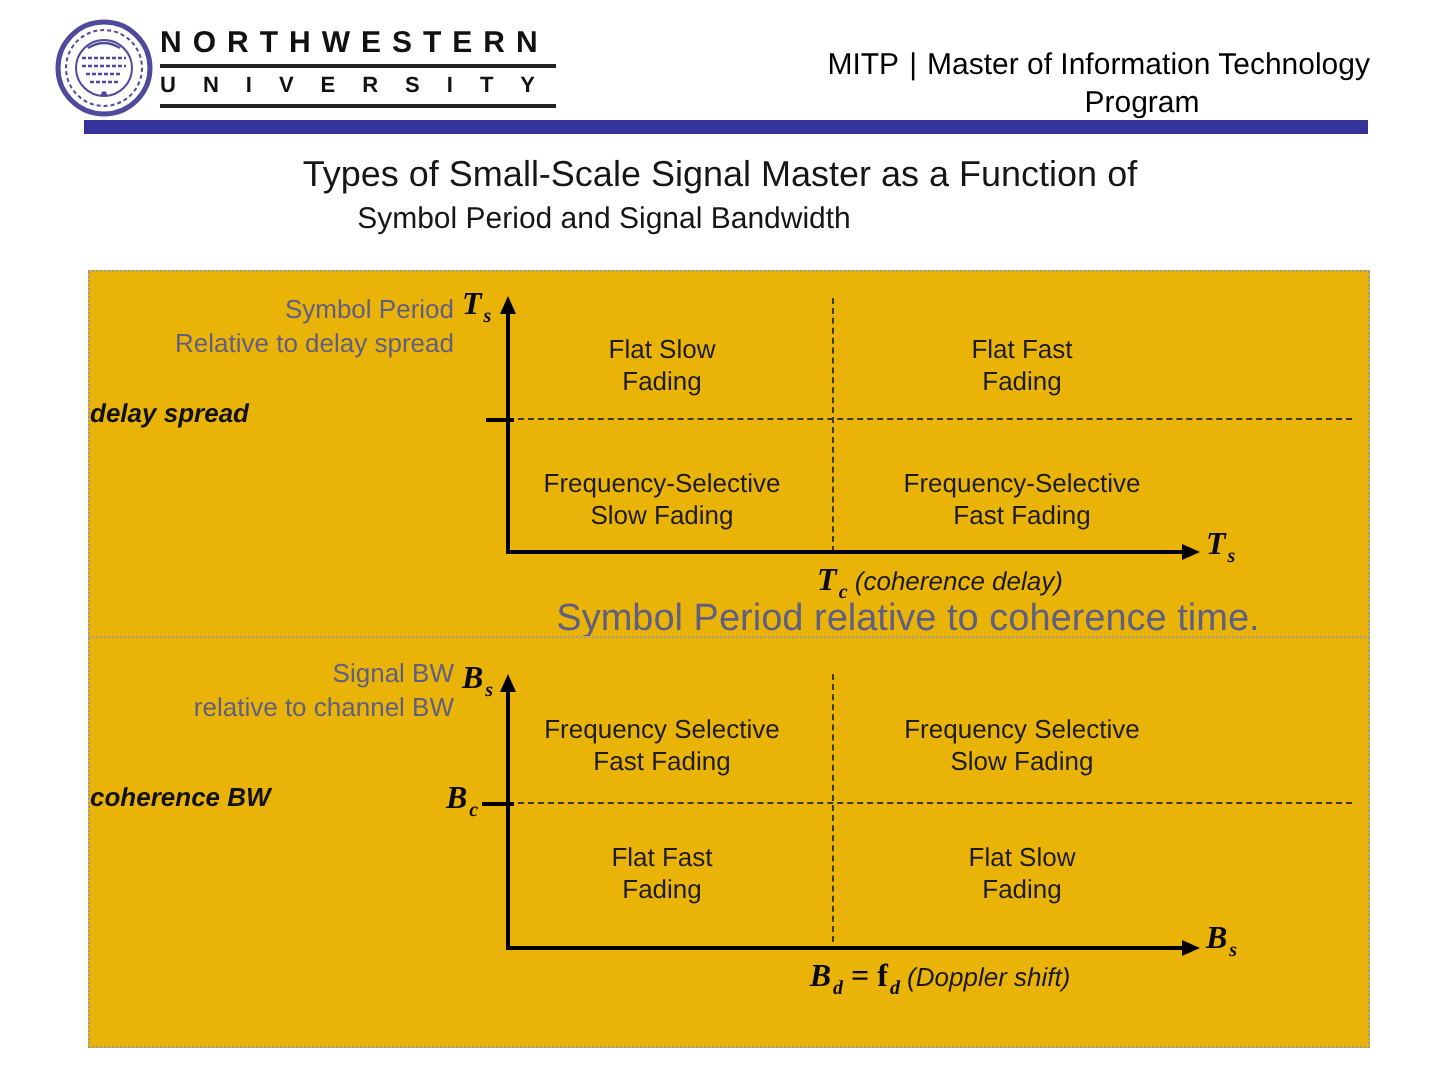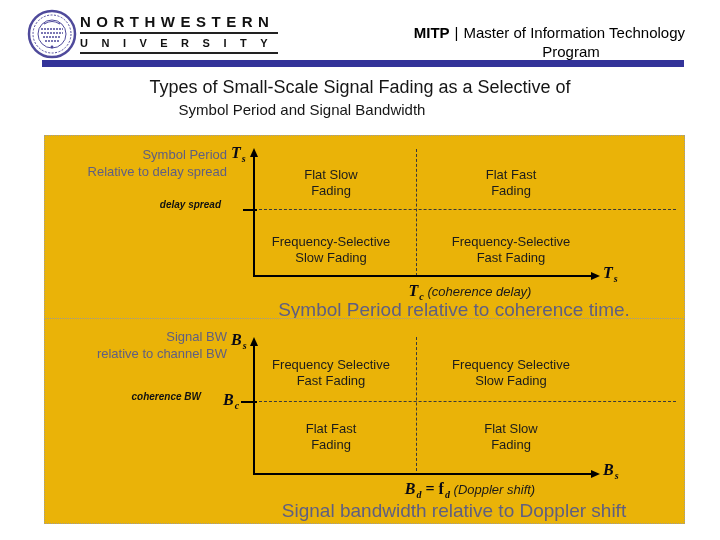--- a/index.html
+++ b/index.html
@@ -8,40 +8,40 @@
 
   
   .seal{position:absolute;left:27px;top:9px;width:50px;height:50px;}
   .wordmark{position:absolute;left:80px;top:13px;width:202px;}
   .wm1{font-size:15px;font-weight:bold;letter-spacing:5.5px;color:#111;white-space:nowrap;}
   .wm-rule{height:2px;background:#222;margin:2px 0 3px 0;width:198px;}
   .wm-rule2{height:2px;background:#222;margin-top:3px;width:198px;}
   .wm2{font-size:11px;font-weight:bold;letter-spacing:13.5px;color:#111;white-space:nowrap;}
   .prog1{position:absolute;left:340px;top:24px;width:345px;text-align:right;
          font-size:15px;color:#000;white-space:nowrap;}
-  .prog1 .mitp{font-weight:bold;}
+  .prog1 .mitp{font-weight:normal;}
   .prog1 .pipe{margin:0 5px;}
   .prog2{position:absolute;left:455px;top:43px;width:232px;text-align:center;
          font-size:15px;color:#000;}
   .navy-bar{position:absolute;left:42px;top:60px;width:642px;height:7px;background:#333399;}
 
   
   .title1{position:absolute;left:0;top:77px;width:720px;text-align:center;
           font-size:18px;color:#161616;}
   .title2{position:absolute;left:0;top:101px;width:604px;text-align:center;
           font-size:15px;color:#161616;}
 
   
   .panel{position:absolute;left:44px;width:639px;border:1px dotted #9a9a9a;background:#eab308;}
   .p1{top:135px;height:184px;}
   .p2{top:318px;height:204px;}
 
   .side-label{position:absolute;left:2px;width:180px;text-align:right;
               font-size:13px;line-height:17px;color:#5f5f82;}
-  .threshold{position:absolute;left:0;text-align:right;font-size:10px;
+  .threshold{position:absolute;left:0;font-size:13px;
              font-weight:bold;font-style:italic;color:#111;white-space:nowrap;}
   .sym{position:absolute;font-family:"Liberation Serif",serif;font-weight:bold;
        font-style:italic;font-size:16px;color:#0a0a14;white-space:nowrap;}
   .sym .sub{font-size:10px;vertical-align:-4px;margin-left:1px;}
   .sym .upright{font-style:normal;}
   .sym .plain{font-family:"Liberation Sans",sans-serif;font-weight:normal;
               font-style:italic;font-size:13px;color:#1a1a1a;}
   .vline{position:absolute;width:2px;background:#000;}
   .hline{position:absolute;height:2px;background:#000;}
   .tick{position:absolute;height:2px;background:#000;}
@@ -78,21 +78,21 @@
     <div class="wm-rule2"></div>
   </div>
 
   <div class="prog1">
     <span class="mitp">MITP</span><span class="pipe">|</span><span>Master of Information Technology</span>
   </div>
   <div class="prog2">Program</div>
 
   <div class="navy-bar"></div>
 
-  <div class="title1">Types of Small-Scale Signal Fading as a Selective of</div>
+  <div class="title1">Types of Small-Scale Signal Master as a Function of</div>
   <div class="title2">Symbol Period and Signal Bandwidth</div>
 
   <div class="panel p1">
 
     <div class="side-label" style="top:10px;">
       <div>Symbol Period</div>
       <div>Relative to delay spread</div>
     </div>
 
     <div class="sym" style="left:186px;top:8px;"><span>T</span><span class="sub">s</span></div>
@@ -169,16 +169,15 @@
     </div>
 
     <div class="hline" style="left:209px;top:154px;width:337px;"></div>
     <div class="arrow-right" style="left:546px;top:151px;"></div>
     <div class="sym" style="left:558px;top:142px;"><span>B</span><span class="sub">s</span></div>
 
     <div class="xlabel sym" style="left:290px;width:270px;top:161px;text-align:center;">
       <span>B</span><span class="sub">d</span><span class="upright"> = </span><span class="upright">f</span><span class="sub">d</span><span class="plain"> (Doppler shift)</span>
     </div>
 
-    <div class="caption" style="top:181px;">Signal bandwidth relative to Doppler shift</div>
   </div>
 
 </div>
 
 </body></html>

